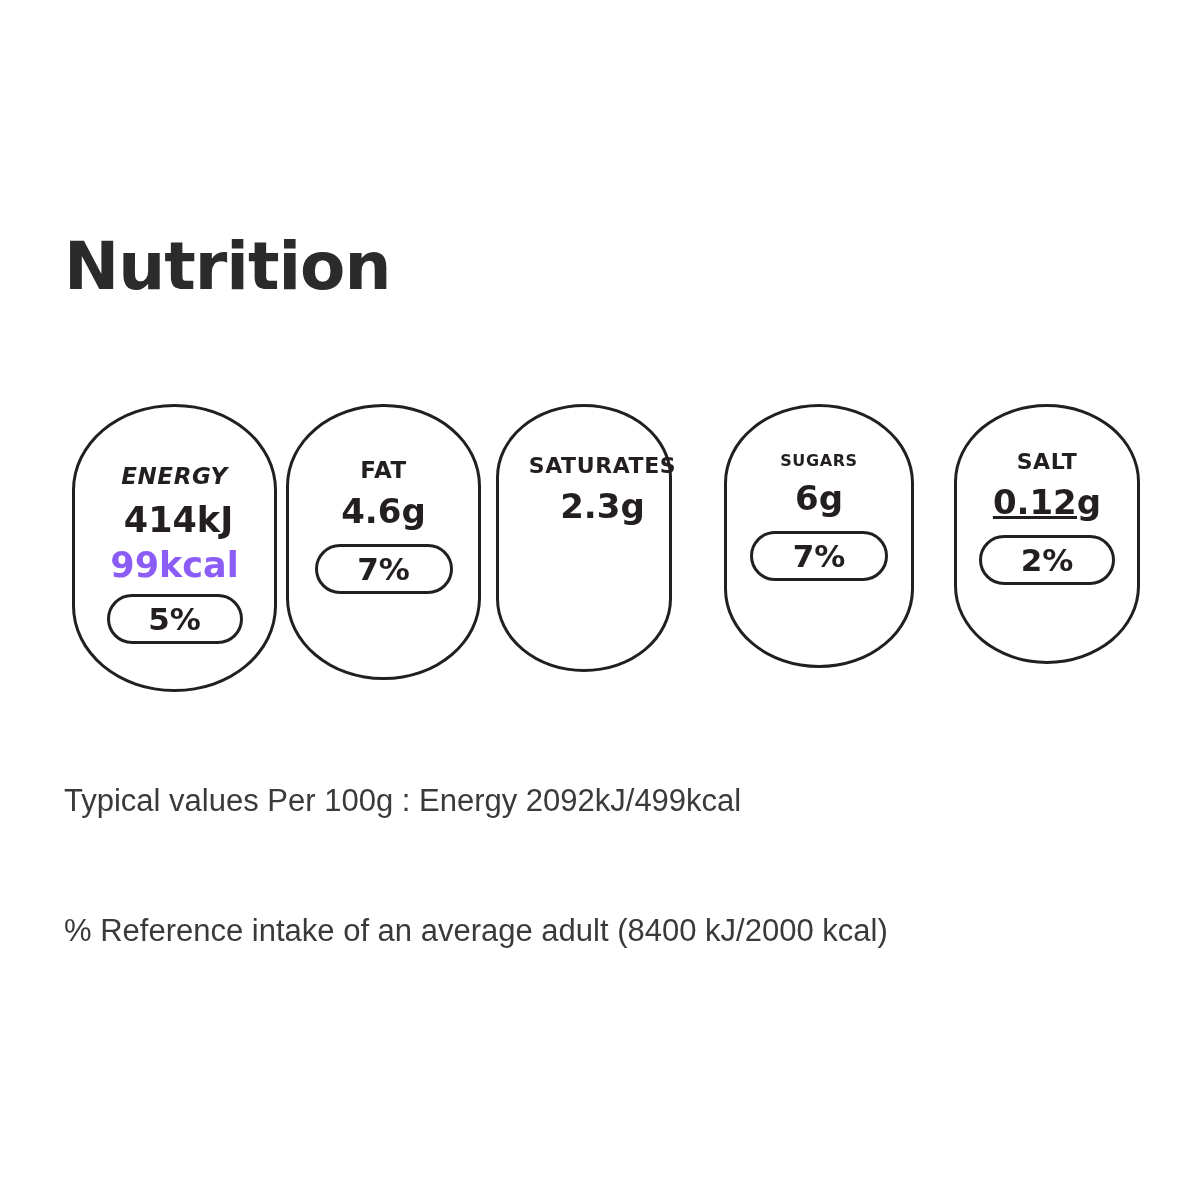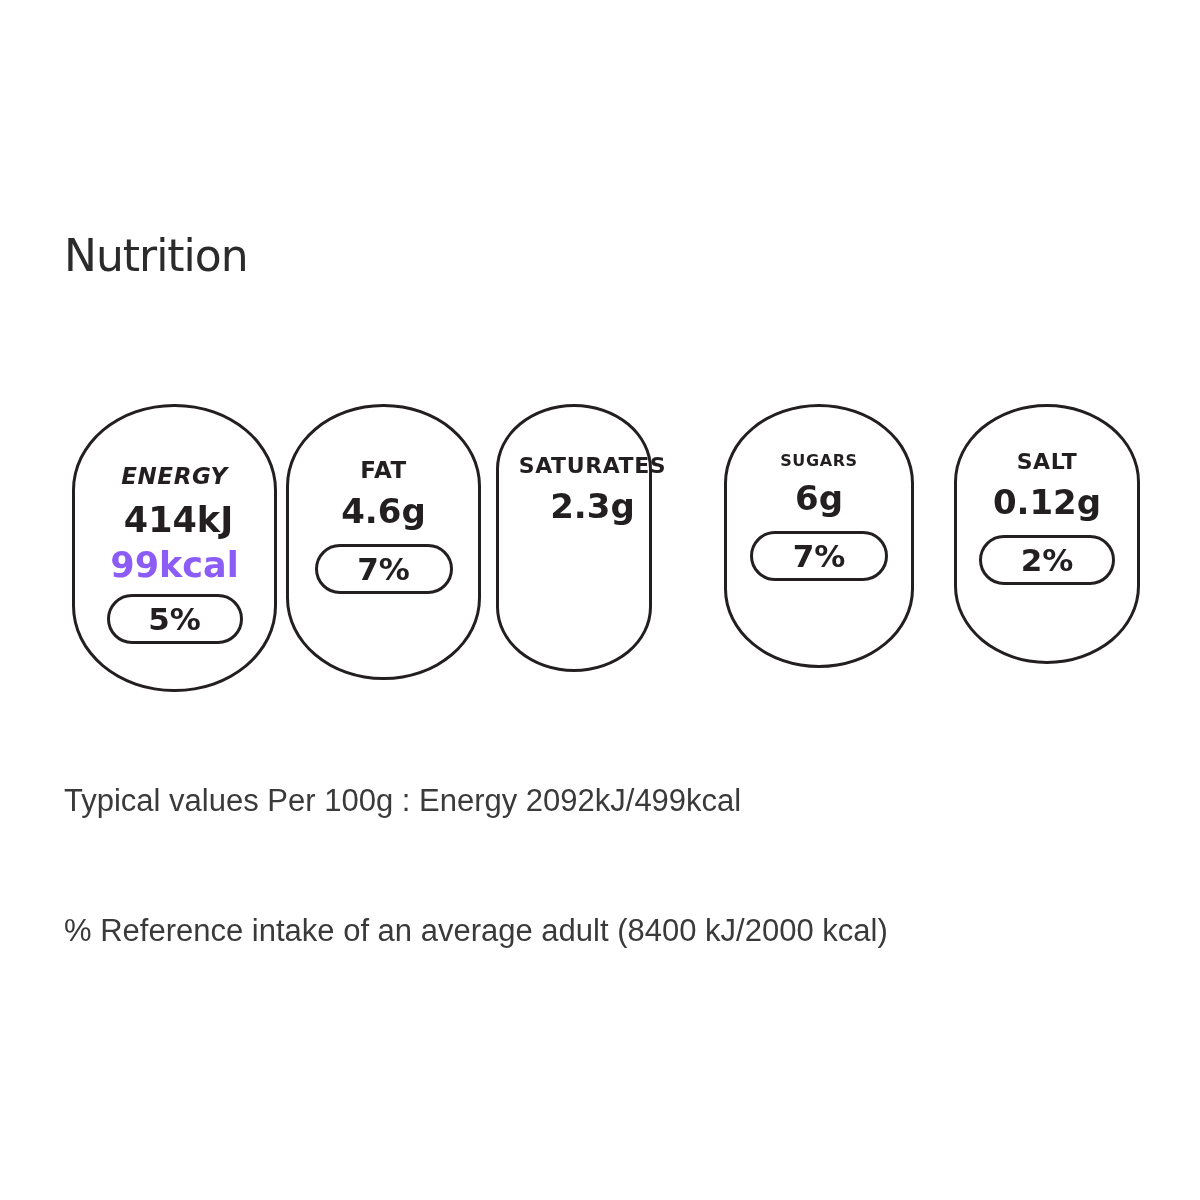--- a/index.html
+++ b/index.html
@@ -22,22 +22,22 @@
     top: 0;
     width: 1200px;
     height: 1200px;
   }
 
   .title {
     position: absolute;
     left: 64px;
     top: 234px;
     font-family: "DejaVu Sans", sans-serif;
-    font-weight: normal;
-    font-size: 44px;
+    font-weight: bold;
+    font-size: 66px;
     letter-spacing: -1px;
     color: #2b2b2b;
     line-height: 1;
   }
 
   .panel-row {
     position: absolute;
     left: 64px;
     top: 404px;
     width: 1064px;
@@ -52,21 +52,21 @@
     background: #ffffff;
     border-radius: 100px / 78px;
     display: flex;
     flex-direction: column;
     align-items: center;
   }
 
   
   .panel.p0 { left: 8px;   width: 205px; height: 288px; border-radius: 102px / 86px; }
   .panel.p1 { left: 222px; width: 195px; height: 276px; border-radius: 97px / 82px; }
-  .panel.p2 { left: 432px; width: 156px; height: 268px; border-radius: 96px / 80px; padding-left: 37px; }
+  .panel.p2 { left: 432px; width: 176px; height: 268px; border-radius: 96px / 80px; padding-left: 37px; }
   .panel.p3 { left: 660px; width: 190px; height: 264px; border-radius: 95px / 79px; }
   .panel.p4 { left: 890px; width: 186px; height: 260px; border-radius: 93px / 78px; }
 
   .panel-label {
     font-family: "DejaVu Sans", sans-serif;
     font-weight: bold;
     font-size: 23px;
     letter-spacing: 0.6px;
     color: #231f20;
     text-align: center;
@@ -85,21 +85,21 @@
     font-size: 34px;
     color: #231f20;
     text-align: center;
     line-height: 1.05;
     white-space: nowrap;
   }
   .panel.p0 .panel-value { margin-top: 14px; font-size: 35px; margin-left: 8px; }
   .panel.p1 .panel-value { margin-top: 12px; }
   .panel.p2 .panel-value { margin-top: 12px; }
   .panel.p3 .panel-value { margin-top: 12px; }
-  .panel.p4 .panel-value { margin-top: 12px; }
+  .panel.p4 .panel-value { margin-top: 12px; text-decoration: underline; }
 
   .panel-value2 {
     font-family: "DejaVu Sans", sans-serif;
     font-weight: bold;
     font-size: 35px;
     color: #8b5cf6;
     text-align: left;
     line-height: 1.05;
     margin-top: 8px;
     white-space: nowrap;

